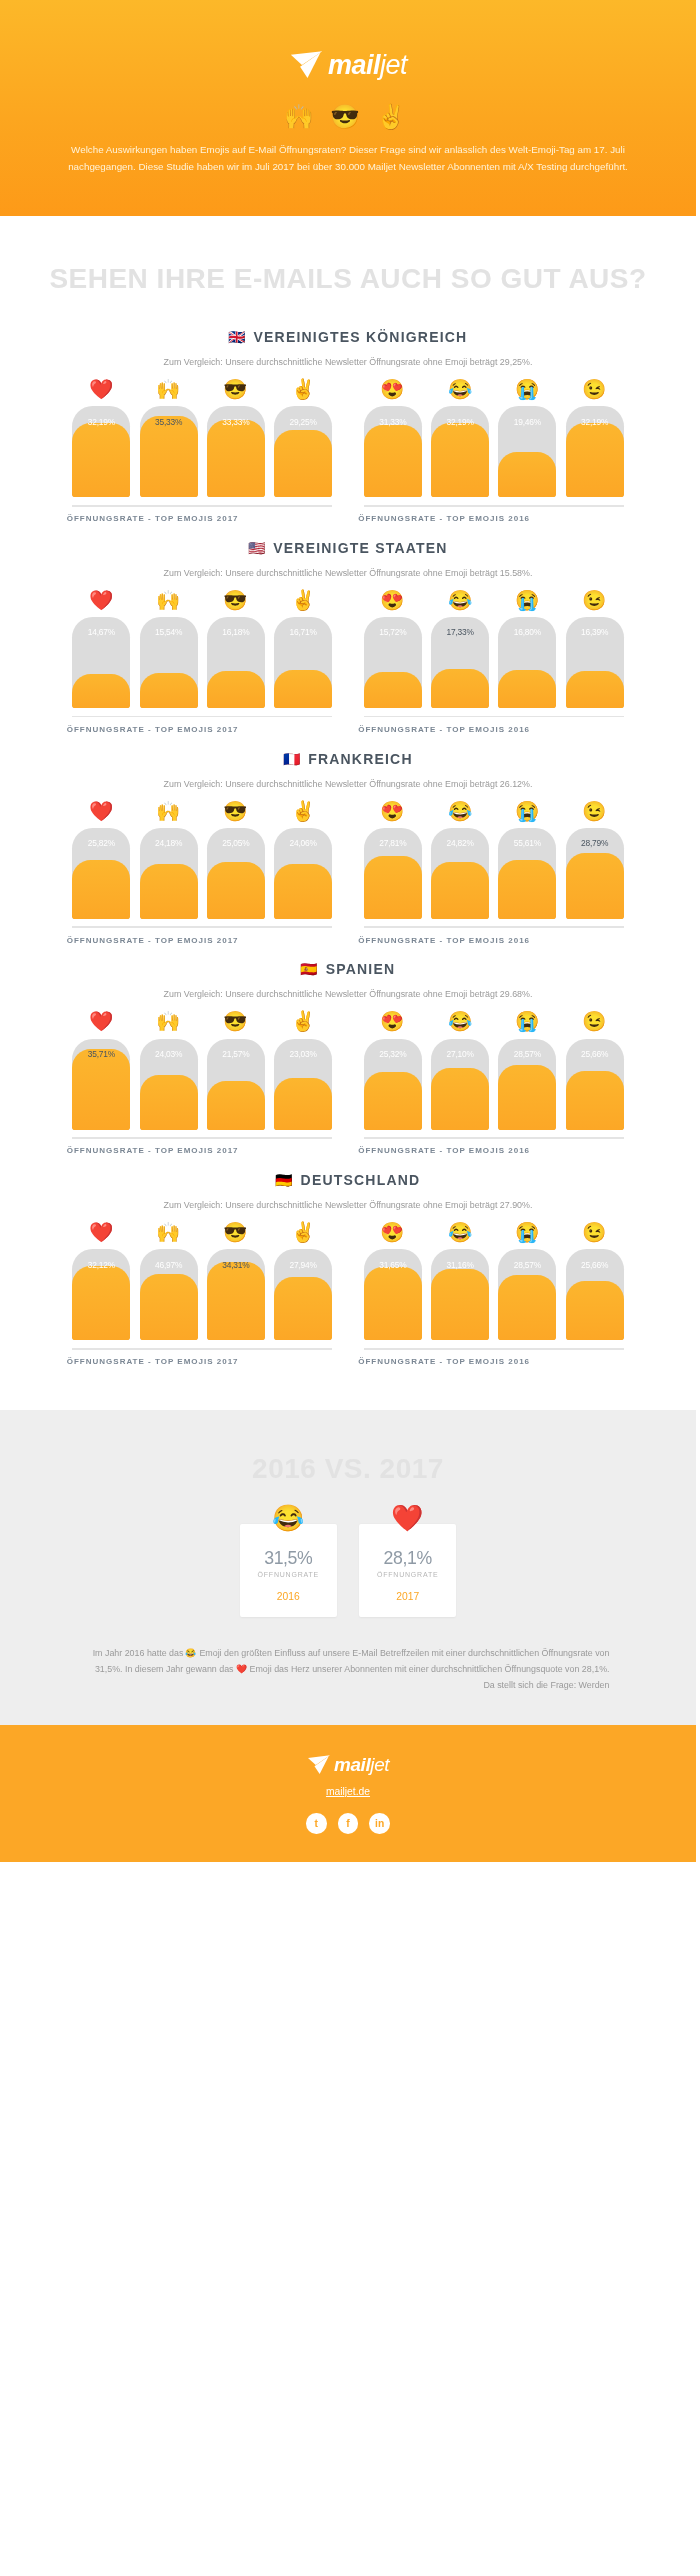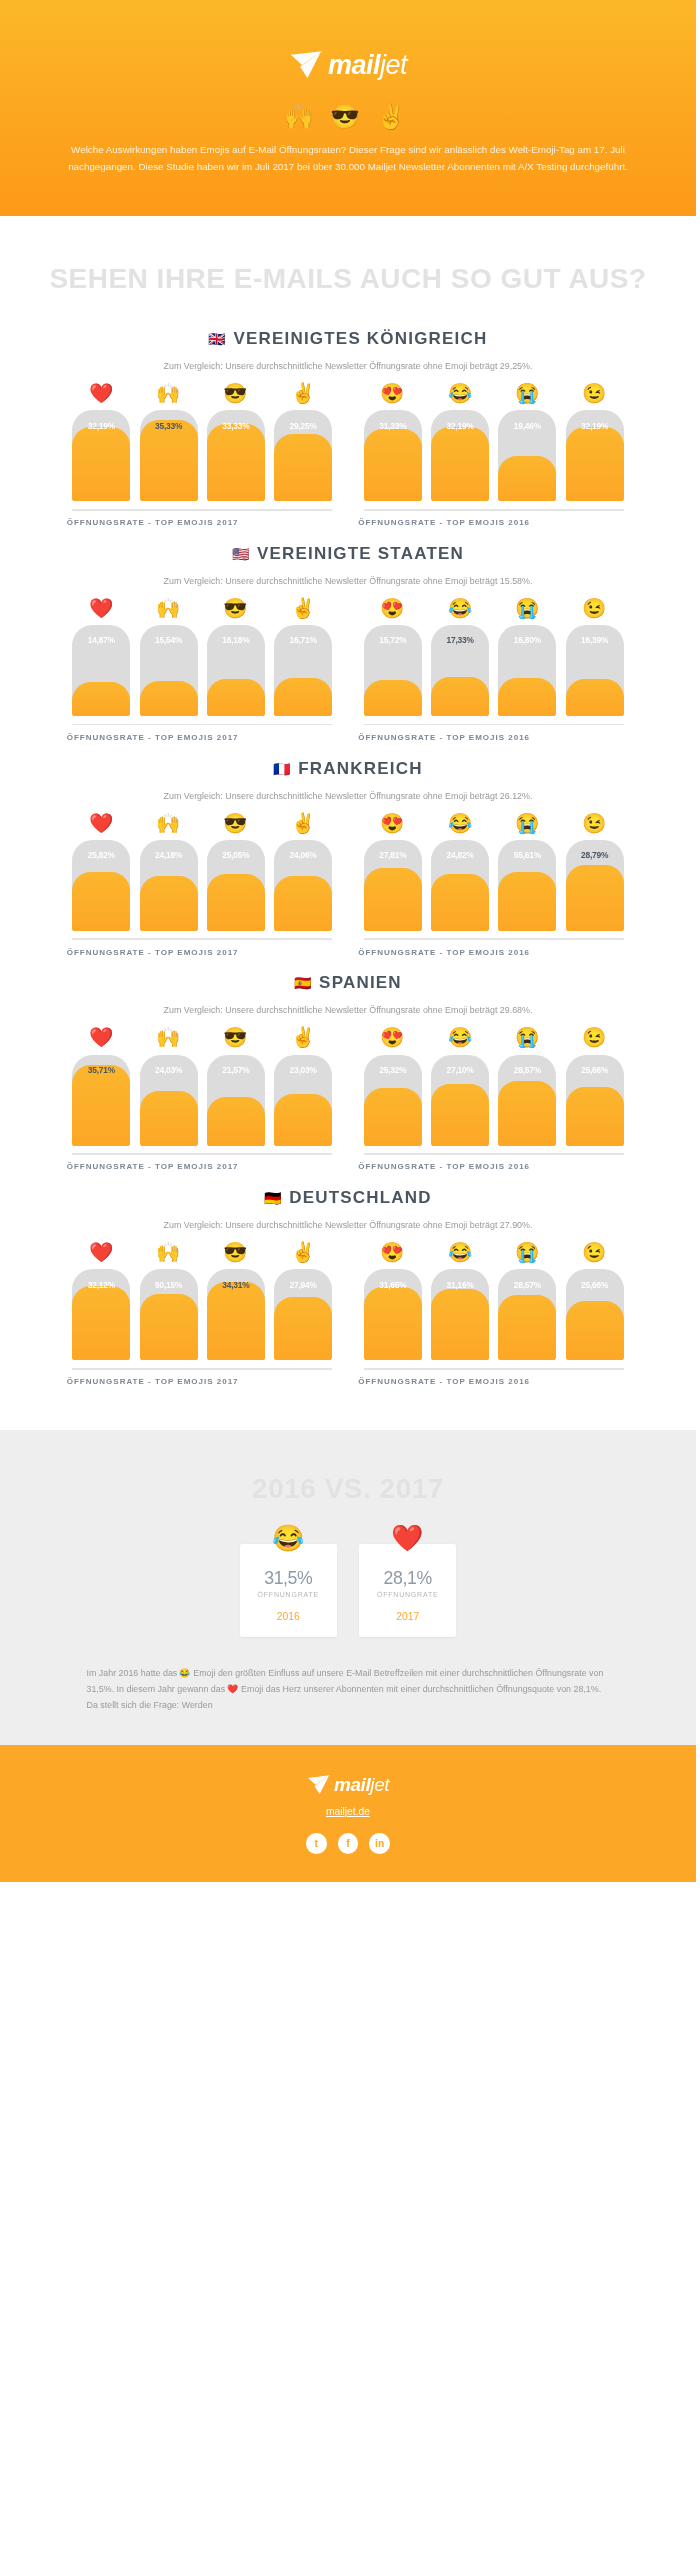--- a/index.html
+++ b/index.html
@@ -56,21 +56,21 @@
   }
 
   
   .country { padding: 7.5px 0 9.3px 0; }
   .country-head {
     display: flex; justify-content: center; align-items: center; gap: 7.5px;
     margin-bottom: 12px;
   }
   .flag { font-size: 14px; line-height: 1; }
   .country-name {
-    color: #4a5560; font-size: 17px; font-weight: bold; letter-spacing: 1.2px;
+    color: #4a5560; font-size: 14px; font-weight: bold; letter-spacing: 1.2px;
   }
   .country-note {
     text-align: center; color: #9a9a9a; font-size: 8.9px; margin-bottom: 13px;
   }
 
   .groups { display: flex; justify-content: center; gap: 20.5px; }
   .group { width: 271px; }
   .emoji-row {
     display: flex; justify-content: space-between; padding: 0 5.6px; margin-bottom: 6.5px;
   }
@@ -85,21 +85,21 @@
     border-radius: 20.5px 20.5px 2.8px 2.8px;
     overflow: hidden;
   }
   .bar-fill {
     position: absolute; left: 0; right: 0; bottom: 0;
     background: linear-gradient(180deg, #fcb62e 0%, #fca726 100%);
     border-radius: 18.7px 18.7px 0 0;
   }
   .bar-val {
     position: absolute; left: 0; right: 0; top: 10.3px;
-    text-align: center; font-size: 8.4px; font-weight: bold;
+    text-align: center; font-size: 8.4px; font-weight: normal;
     color: #ffffff; z-index: 2; letter-spacing: -0.2px;
   }
   .bar-val.dark { color: #4a5560; }
   .group-rule { height: 1.9px; background: #e4e4e4; margin: 7.5px 5.6px 7.5px 5.6px; }
   .group-label {
     text-align: left; color: #7b8794; font-size: 8px;
     font-weight: bold; letter-spacing: 1px;
   }
 
   
@@ -116,21 +116,21 @@
   }
   .vs-emoji {
     position: absolute; top: -18.7px; left: 0; right: 0;
     font-size: 26px; line-height: 1;
   }
   .vs-pct { color: #8f9aa5; font-size: 17.7px; letter-spacing: -0.4px; }
   .vs-cap { color: #b6b6b6; font-size: 7px; letter-spacing: 0.8px; margin-top: 2.8px; }
   .vs-year { color: #fca726; font-size: 10.3px; font-weight: normal; margin-top: 13px; }
 
   .vs-note {
-    width: 523px; margin: 28px auto 0 auto; text-align: left;
+    width: 523px; margin: 28px auto 0 auto; text-align: right;
     color: #9a9a9a; font-size: 8.9px; line-height: 1.8;
   }
 
   
   .footer {
     background: #fca726; text-align: center; padding: 24px 0 28px 0;
   }
   .footer .logo-wrap { transform: scale(0.7); }
   .footer-link {
     display: inline-block; margin-top: 1.9px;
@@ -438,21 +438,21 @@
               <div class="emoji-cell">😎</div>
               <div class="emoji-cell">✌️</div>
             </div>
             <div class="bars">
               <div class="bar">
                 <div class="bar-fill" style="height: 74px;"></div>
                 <div class="bar-val">32,12%</div>
               </div>
               <div class="bar">
                 <div class="bar-fill" style="height: 66px;"></div>
-                <div class="bar-val">90,15%</div>
+                <div class="bar-val">46,97%</div>
               </div>
               <div class="bar">
                 <div class="bar-fill" style="height: 78px;"></div>
                 <div class="bar-val dark">34,31%</div>
               </div>
               <div class="bar">
                 <div class="bar-fill" style="height: 63px;"></div>
                 <div class="bar-val">27,94%</div>
               </div>
             </div>

